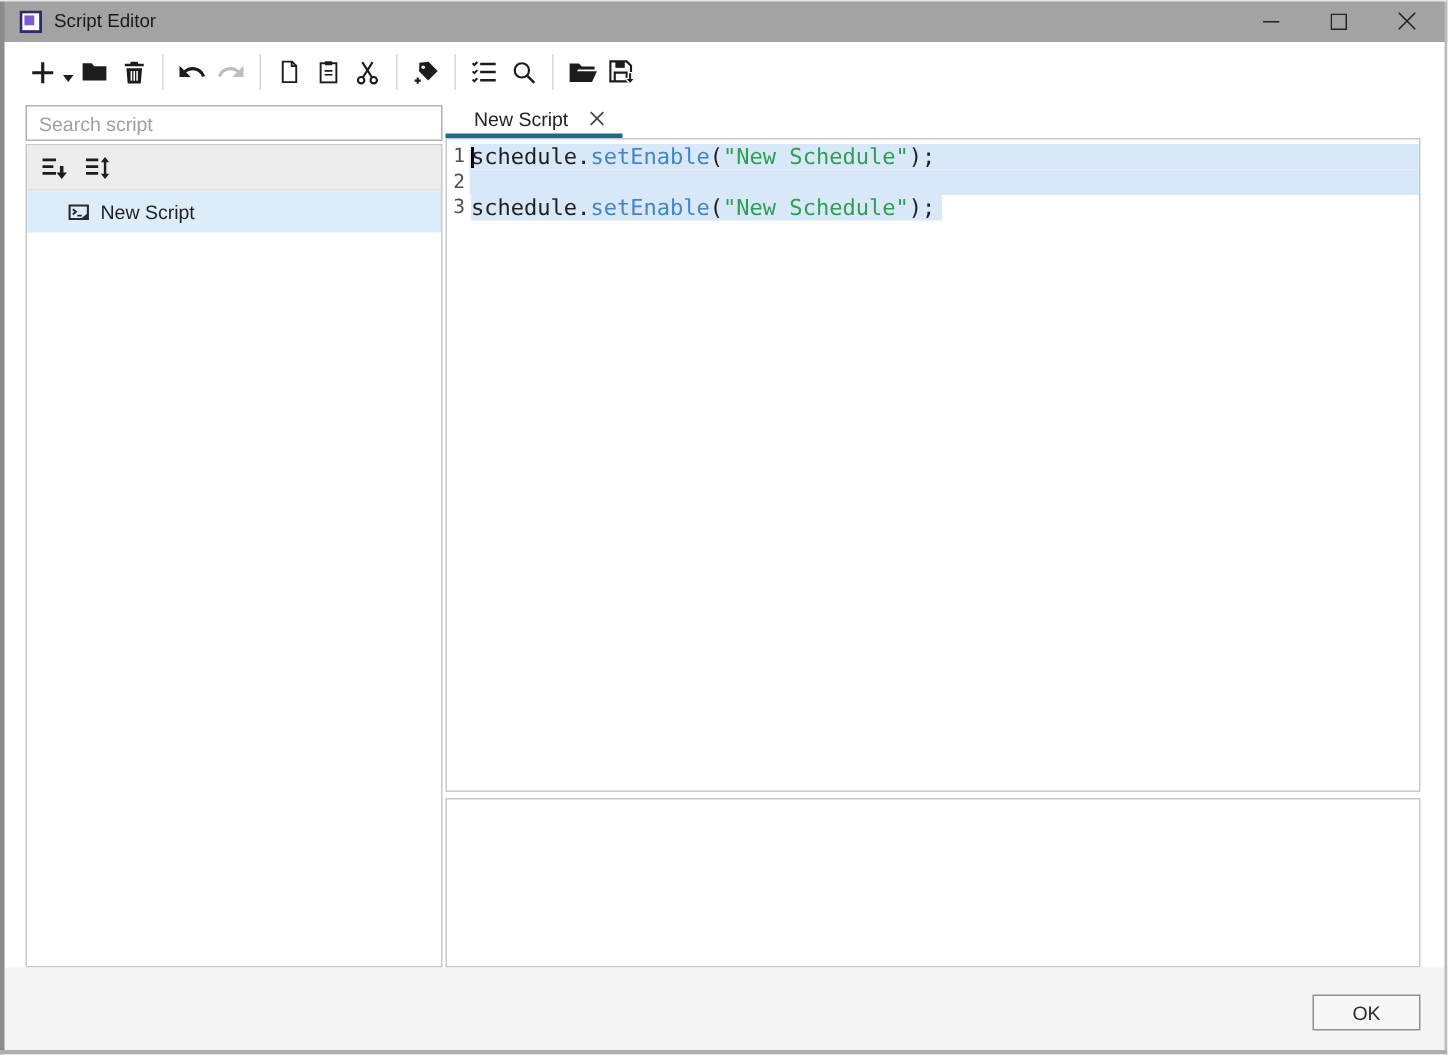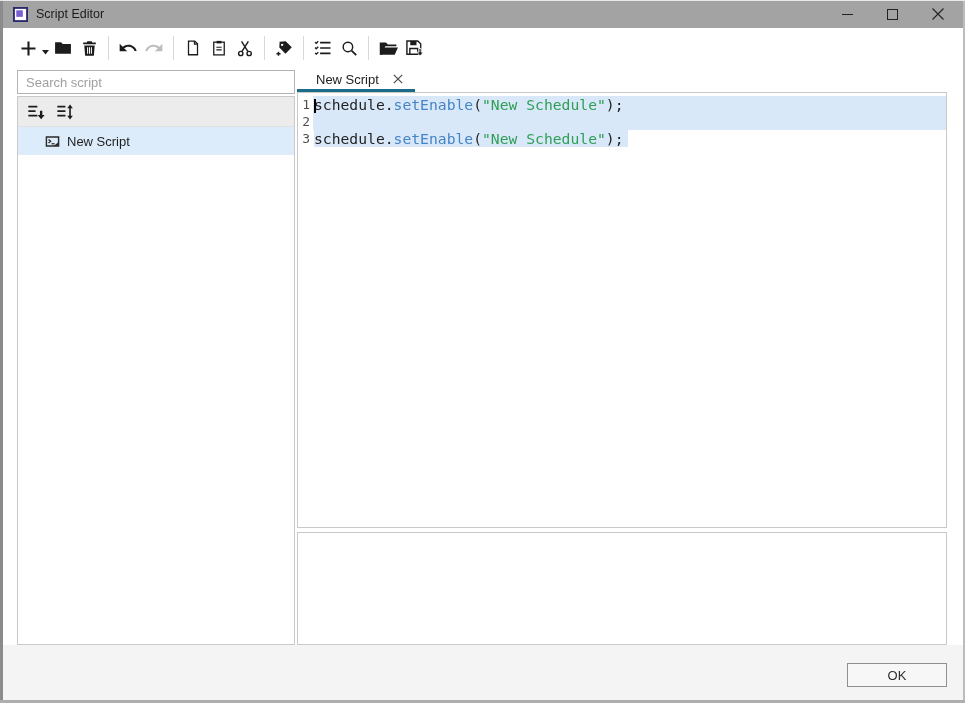--- a/index.html
+++ b/index.html
@@ -31,21 +31,21 @@
 .line{display:flex;height:17px;}
 .gutter{width:15px;text-align:right;padding-right:3px;color:#4f4f4f;font-size:13px;flex:none;}
 .codeln{flex:1;white-space:pre;color:#1f1f1f;padding-left:1px;}
 .codeln.sel-full{background:#d9e8f8;}
 .sel-text{background:#d9e8f8;padding-right:4px;}
 .tok-method{color:#4584c6;}
 .tok-string{color:#2f9e55;}
 .caret-bar{display:inline-block;width:1.5px;height:14px;background:#000;vertical-align:-2.5px;margin-right:-1.5px;}
 .console{position:absolute;left:297px;top:532px;width:650px;height:113px;border:1px solid #c9c9c9;background:#fff;}
 .footer{position:absolute;left:0;top:645px;right:0;bottom:0;background:#f4f4f4;}
-.ok-btn{position:absolute;right:18px;top:18px;width:100px;height:24px;border:1px solid #909090;background:#f7f7f7;font-size:13px;color:#2d2d2d;display:flex;align-items:center;justify-content:center;font-family:"Liberation Sans",sans-serif;}
+.ok-btn{position:absolute;right:18px;top:18px;width:72px;height:24px;border:1px solid #909090;background:#f7f7f7;font-size:13px;color:#2d2d2d;display:flex;align-items:center;justify-content:center;font-family:"Liberation Sans",sans-serif;}
 .edge-left{position:absolute;left:0;top:0;bottom:0;width:3px;background:#8b8b8b;}
 .edge-right{position:absolute;right:0;top:0;bottom:0;width:2px;background:#bcbcbc;}
 .edge-bottom{position:absolute;left:0;right:0;bottom:0;height:3px;background:#aeaeae;}
 .edge-top{position:absolute;left:0;right:0;top:0;height:1px;background:#e8e8e8;}
 </style>
 </head>
 <body>
 
 <div class="titlebar">
   <span class="app-icon">

